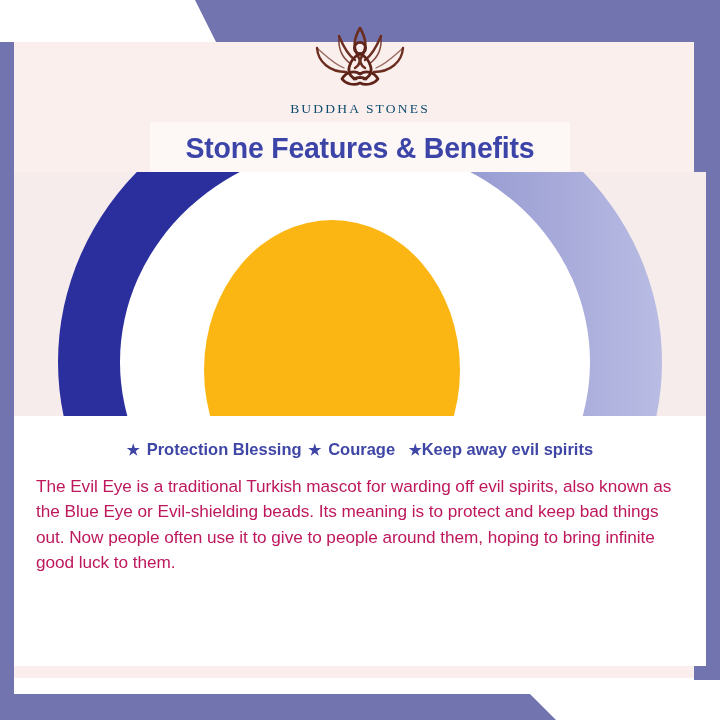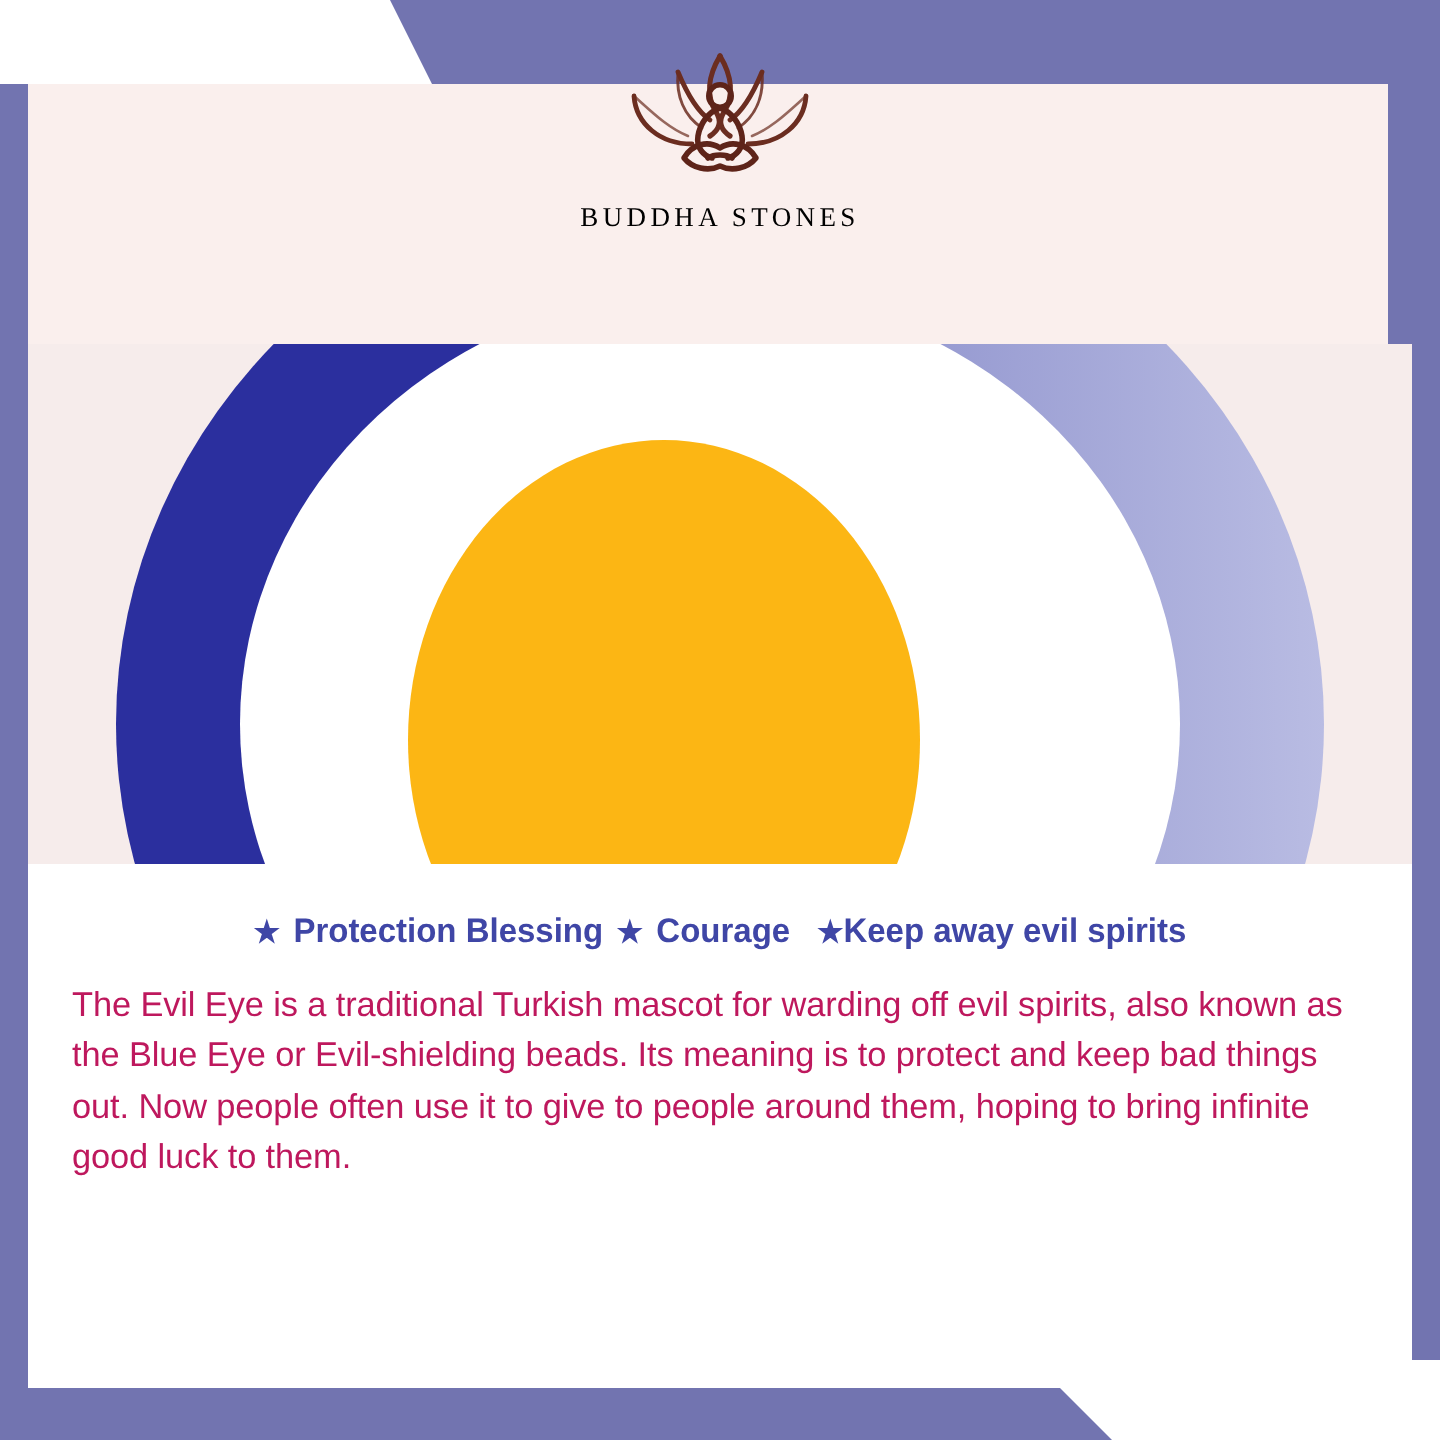--- a/index.html
+++ b/index.html
@@ -56,21 +56,21 @@
     left:0; right:0; top:22px;
     display:flex; flex-direction:column;
     align-items:center;
   }
   .logo-mark { width:136px; height:74px; display:block; }
   .logo-word {
     margin-top:5px;
     font-family:"Liberation Serif", serif;
     font-size:13.5px;
     letter-spacing:2.2px;
-    color:#000000;
+    color:#0c4a6e;
     font-weight:400;
   }
 
   
   .title-plate {
     position:absolute;
     left:150px; top:122px;
     width:420px; height:52px;
     background:#fdf8f6;
     display:flex; align-items:center; justify-content:center;
@@ -107,21 +107,21 @@
     margin-left:53px;
     color:#ffffff;
     font-size:19px;
     font-weight:bold;
     letter-spacing:0.1px;
   }
 
   
   .content {
     position:absolute;
-    left:14px; top:432px;
+    left:14px; top:416px;
     width:692px; height:250px;
     background:#ffffff;
     padding:24px 22px 16px 22px;
   }
   .benefits {
     text-align:center;
     color:#3f46a6;
     font-size:17px;
     font-weight:bold;
     white-space:nowrap;
@@ -174,20 +174,23 @@
         <circle cx="68" cy="26" r="5.6" fill="none"></circle>
         <path d="M68 32 C62 34 58 40 57 46 C56 52 60 56 64 57"></path>
         <path d="M68 32 C74 34 78 40 79 46 C80 52 76 56 72 57"></path>
         <path d="M50 57 C54 50 62 48 68 52 C74 48 82 50 86 57 C82 62 74 64 68 61 C62 64 54 62 50 57 Z"></path>
         <path d="M62 57 C65 55 71 55 74 57"></path>
       </g>
     </svg>
     <div class="logo-word">BUDDHA STONES</div>
   </div>
 
+  <div class="title-plate">
+    <div class="title-text">Stone Features &amp; Benefits</div>
+  </div>
 
   <div class="hero">
     <svg viewBox="0 0 692 272">
       <defs>
         <linearGradient id="ringHi" x1="0" y1="0" x2="1" y2="0">
           <stop offset="0%" stop-color="#2b2f9e"></stop>
           <stop offset="52%" stop-color="#2b2f9e"></stop>
           <stop offset="60%" stop-color="#8f93cd"></stop>
           <stop offset="100%" stop-color="#b9bce3"></stop>
         </linearGradient>

